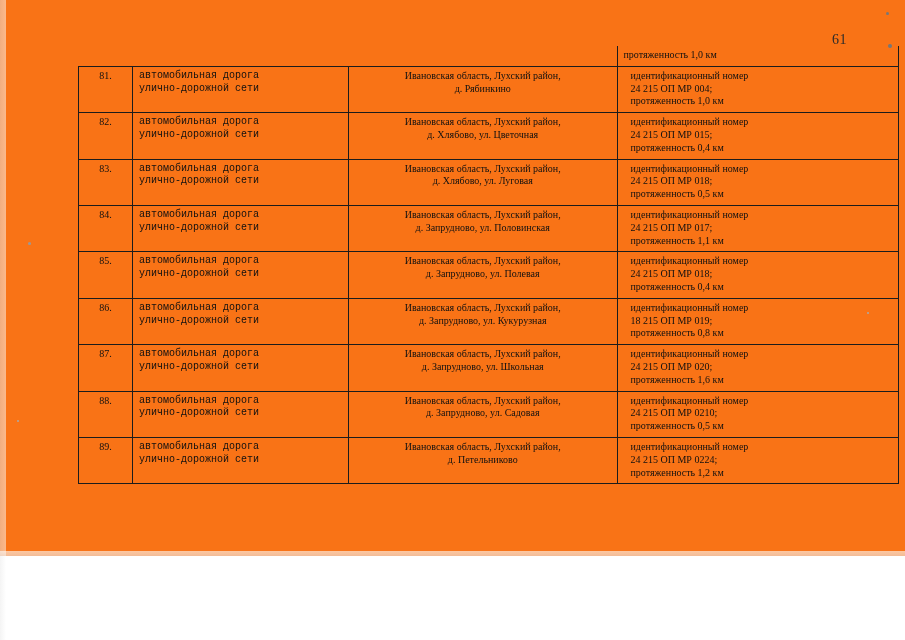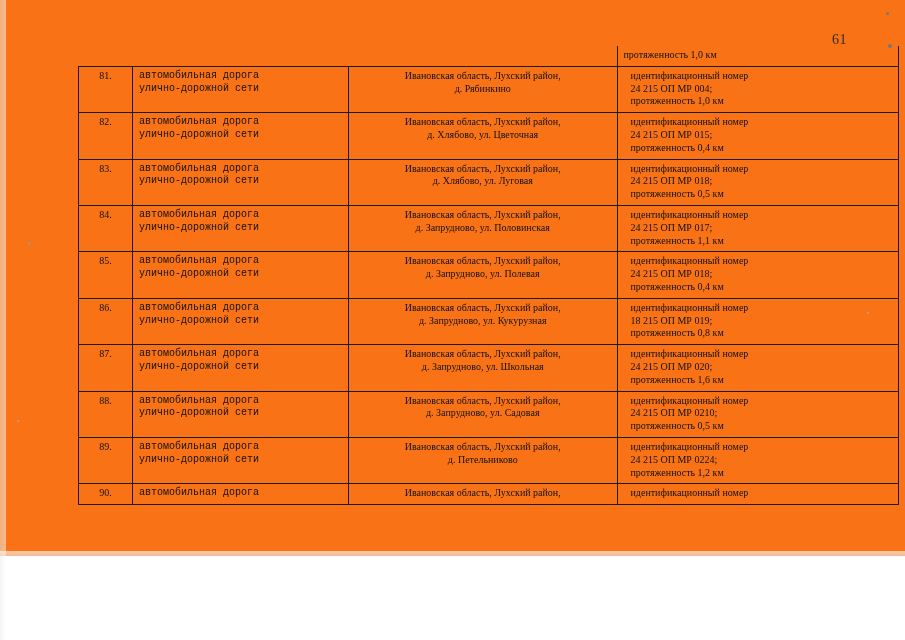--- a/index.html
+++ b/index.html
@@ -298,29 +298,17 @@
             <span class="addr-line">Ивановская область, Лухский район,</span>
             <span class="addr-line">д. Петельниково</span>
           </td>
           <td class="col-id">
             <span class="id-line">идентификационный номер</span>
             <span class="id-line">24 215 ОП МР 0224;</span>
             <span class="id-line">протяженность 1,2 км</span>
           </td>
         </tr>
 
-        <tr class="last-row">
-          <td class="col-num">90.</td>
-          <td class="col-type">
-            <span class="line2">автомобильная дорога</span>
-          </td>
-          <td class="col-addr">
-            <span class="addr-line">Ивановская область, Лухский район,</span>
-          </td>
-          <td class="col-id">
-            <span class="id-line">идентификационный номер</span>
-          </td>
-        </tr>
 
       </tbody>
     </table>
   </div>
 </div>
 
 </body></html>

